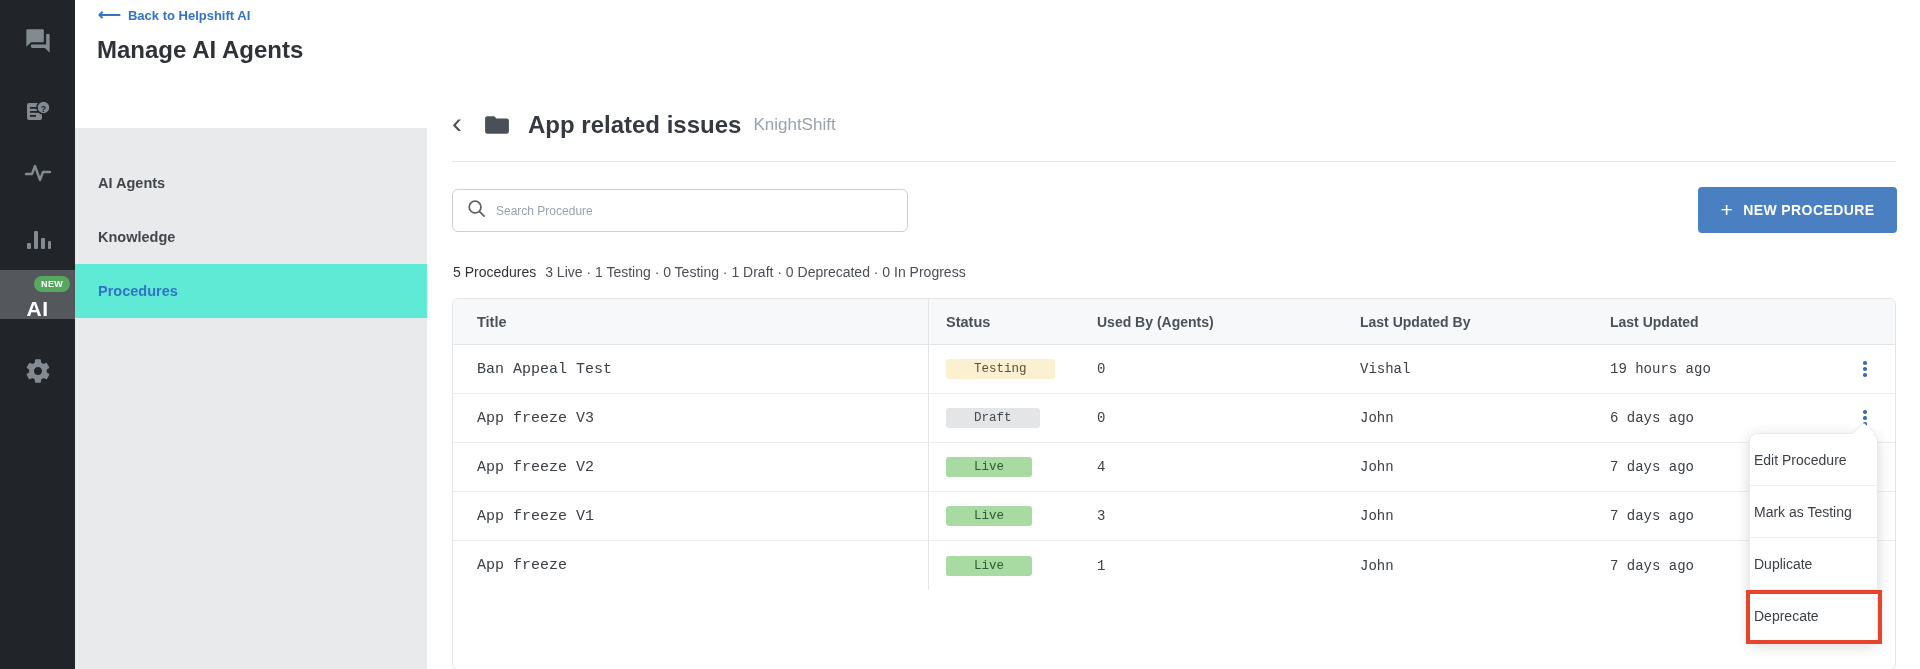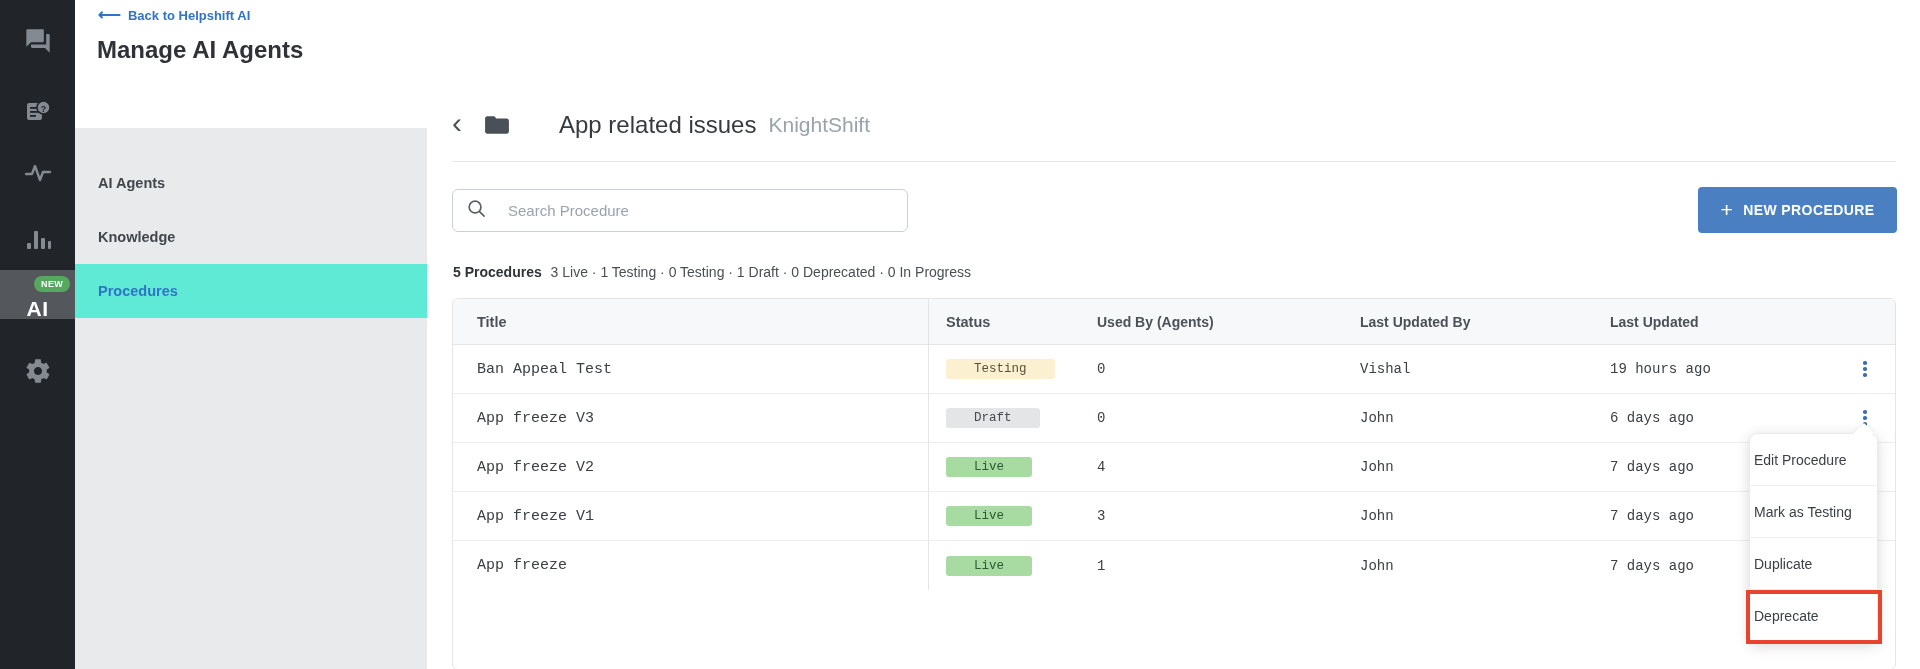--- a/index.html
+++ b/index.html
@@ -22,34 +22,34 @@
 
   
   .sidebar { position:absolute; left:75px; top:88px; width:352px; height:581px; background:#e9eaeb; padding-top:28px;margin-top:40px; }
   .side-item { height:54px; display:flex; align-items:center; padding-left:23px; font-size:14.5px; font-weight:bold; color:#42474d; cursor:pointer; }
   .side-item.active { background:#5eead4; color:var(--link-blue,#3273c5); }
 
   
   .crumb-row { position:absolute; left:452px; top:100px; height:50px; display:flex; align-items:center; }
   .crumb-back { font-size:30px; color:#4a5057; line-height:1; margin-right:22px; cursor:pointer; font-weight:normal; transform:translateY(-2px); }
   .crumb-folder { margin-right:18px; display:flex; align-items:center; }
-  .crumb-title { font-size:24px; font-weight:normal; color:#363a40;margin-left:31px; }
-  .crumb-sub { font-size:21px; color:#9aa2ac; margin-left:12px; }
+  .crumb-title { font-size:24px; font-weight:bold; color:#363a40; }
+  .crumb-sub { font-size:17px; color:#9aa2ac; margin-left:12px; }
   .crumb-divider { position:absolute; left:452px; top:161px; width:1444px; height:1px; background:#e5e6e8; }
 
   
   .search-box { position:absolute; left:452px; top:189px; width:456px; height:43px; border:1px solid #cbd0d6; border-radius:6px; background:#fff; display:flex; align-items:center; padding-left:14px; }
-  .search-box input { border:none; outline:none; flex:1; font-size:15px; color:#0f766e; margin-left:22px; font-family:"Liberation Sans", sans-serif; background:transparent; }
+  .search-box input { border:none; outline:none; flex:1; font-size:12px; color:#0f766e; margin-left:10px; font-family:"Liberation Sans", sans-serif; background:transparent; }
   .search-box input::placeholder { color:#9aa3ad; }
   .new-proc-btn { position:absolute; left:1698px; top:187px; width:199px; height:46px; background:var(--accent-blue,#4a80c1); border:none; border-radius:4px; color:#ffffff; font-size:14px; font-weight:bold; letter-spacing:.4px; cursor:pointer; display:flex; align-items:center; justify-content:center; gap:10px; font-family:"Liberation Sans", sans-serif; }
   .new-proc-btn .plus { font-size:21px; font-weight:normal; line-height:1; transform:translateY(-1px); }
 
   
   .summary { position:absolute; left:453px; top:264px; font-size:14px; }
-  .summary .total { font-weight:bold; color:#2f3338; }
+  .summary .total { font-weight:normal; color:#2f3338; }
   .summary .breakdown { color:#4a4f55; margin-left:5px; }
 
   
   .proc-table { position:absolute; left:452px; top:298px; width:1444px; height:372px; border:1px solid #e3e5e7; border-radius:6px; background:#fff; overflow:hidden; }
   .t-grid { display:grid; grid-template-columns:475px 167px 265px 250px 225px 1fr; align-items:center; }
   .t-head { height:46px; background:#f7f8f9; border-bottom:1px solid #e3e5e7; font-size:14.5px; font-weight:bold; color:#4b5158; }
   .t-row { height:49px; border-bottom:1px solid #ebedee; font-size:15px; color:#3b4046; background:#fff;font-family:Liberation Mono, monospace; }
   .t-row:last-child { border-bottom:none; }
   .cell { height:100%; display:flex; align-items:center; }
   .c-title { padding-left:24px; }

